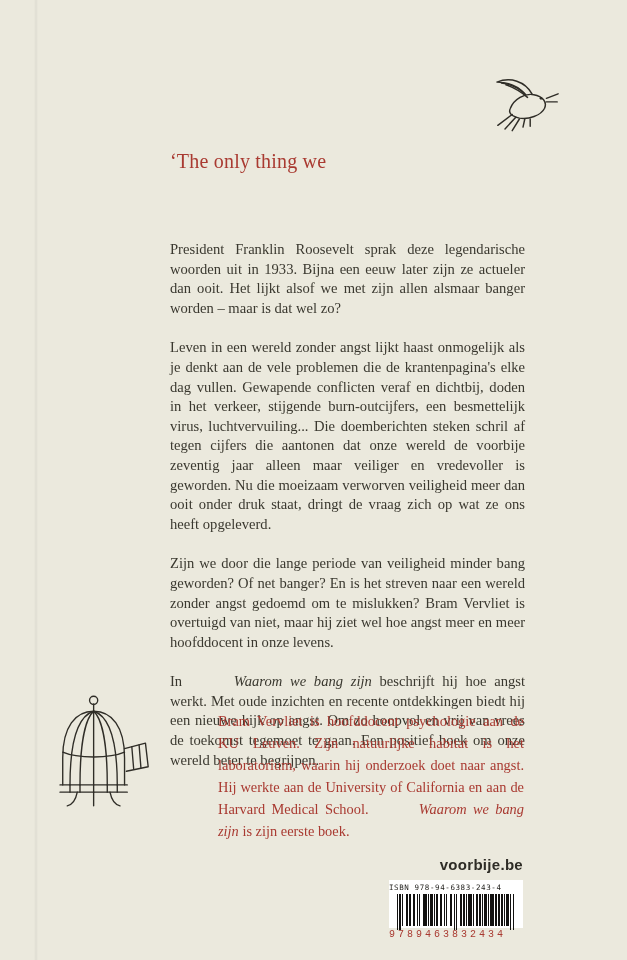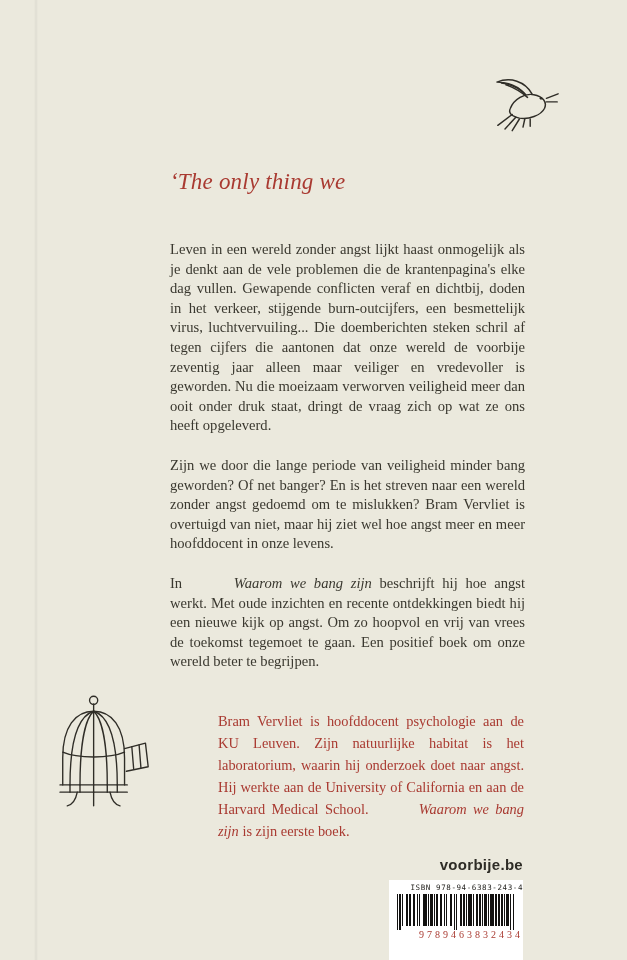--- a/index.html
+++ b/index.html
@@ -22,25 +22,24 @@
   }
 
   .bird {
     position: absolute;
     left: 478px; top: 74px;
     width: 90px; height: 72px;
   }
 
   .quote {
     position: absolute;
-    left: 170px; top: 168px;
+    left: 170px; top: 149px;
     width: 380px;
     color: #a93a31;
-    font-style: italic;
-    font-size: 23px;
+    font-size: 20px;
     line-height: 1.2;
     letter-spacing: 0.2px;
   }
 
   .blurb {
     position: absolute;
     left: 170px; top: 240px;
     width: 355px;
     font-size: 14.6px;
     line-height: 19.6px;
@@ -72,40 +71,40 @@
     font-family: "Liberation Sans", sans-serif;
     font-weight: 700;
     font-size: 15px;
     color: #2e2c26;
     letter-spacing: 0.3px;
   }
 
   .barcode-box {
     position: absolute;
     left: 389px; top: 880px;
-    width: 134px; height: 80px;
+    width: 134px; height: 48px;
     background: #ffffff;
-    text-align: right;
+    text-align: left;
     box-sizing: border-box;
     padding-top: 3px;
   }
   .isbn {
     font-family: "DejaVu Sans Mono", monospace;
     font-size: 7.5px;
     letter-spacing: 0.6px;
     color: #1f1e1a;
     white-space: nowrap;
   }
   .bars {
     display: block;
     margin: 2px auto 0 auto;
     width: 118px; height: 36px;
   }
   .digits {
-    font-family: Liberation Serif, serif;
+    font-family: Liberation Mono, monospace;
     font-size: 10px;
     letter-spacing: 3px;
     color: #a93a31;
     margin-top: -1px;
     white-space: nowrap;
   }
 
   em { font-style: italic; margin-left: 44px; }
 </style>
 </head>
@@ -128,20 +127,21 @@
     <path d="M46,50 L38,63"></path>
     <path d="M52,50 L50,59"></path>
     <path d="M58,50 L58,58"></path>
   </svg>
 
   <div class="quote">
     <div>‘The only thing we</div>
   </div>
 
   <div class="blurb">
+    <p>President Franklin Roosevelt sprak deze legendarische woorden uit in 1933. Bijna een eeuw later zijn ze actueler dan ooit. Het lijkt alsof we met zijn allen alsmaar banger worden – maar is dat wel zo?</p>
     <p>Leven in een wereld zonder angst lijkt haast onmogelijk als je denkt aan de vele problemen die de krantenpagina's elke dag vullen. Gewapende conflicten veraf en dichtbij, doden in het verkeer, stijgende burn-outcijfers, een besmettelijk virus, luchtvervuiling... Die doemberichten steken schril af tegen cijfers die aantonen dat onze wereld de voorbije zeventig jaar alleen maar veiliger en vredevoller is geworden. Nu die moeizaam verworven veiligheid meer dan ooit onder druk staat, dringt de vraag zich op wat ze ons heeft opgeleverd.</p>
     <p>Zijn we door die lange periode van veiligheid minder bang geworden? Of net banger? En is het streven naar een wereld zonder angst gedoemd om te mislukken? Bram Vervliet is overtuigd van niet, maar hij ziet wel hoe angst meer en meer hoofddocent in onze levens.</p>
     <p><span>In </span><em>Waarom we bang zijn</em><span> beschrijft hij hoe angst werkt. Met oude inzichten en recente ontdekkingen biedt hij een nieuwe kijk op angst. Om zo hoopvol en vrij van vrees de toekomst tegemoet te gaan. Een positief boek om onze wereld beter te begrijpen.</span></p>
   </div>
 
   <svg class="cage" viewBox="0 0 110 165" fill="none" stroke="#2f2d27" stroke-width="1.5" stroke-linecap="round" stroke-linejoin="round">
     <circle cx="48" cy="7" r="4.5"></circle>
     <path d="M48,11 L48,19"></path>
     <path d="M14,100 L14,70 C14,36 28,19 48,19 C68,19 82,36 82,70 L82,100"></path>
     <path d="M48,19 C32,24 22,48 22,100"></path>

